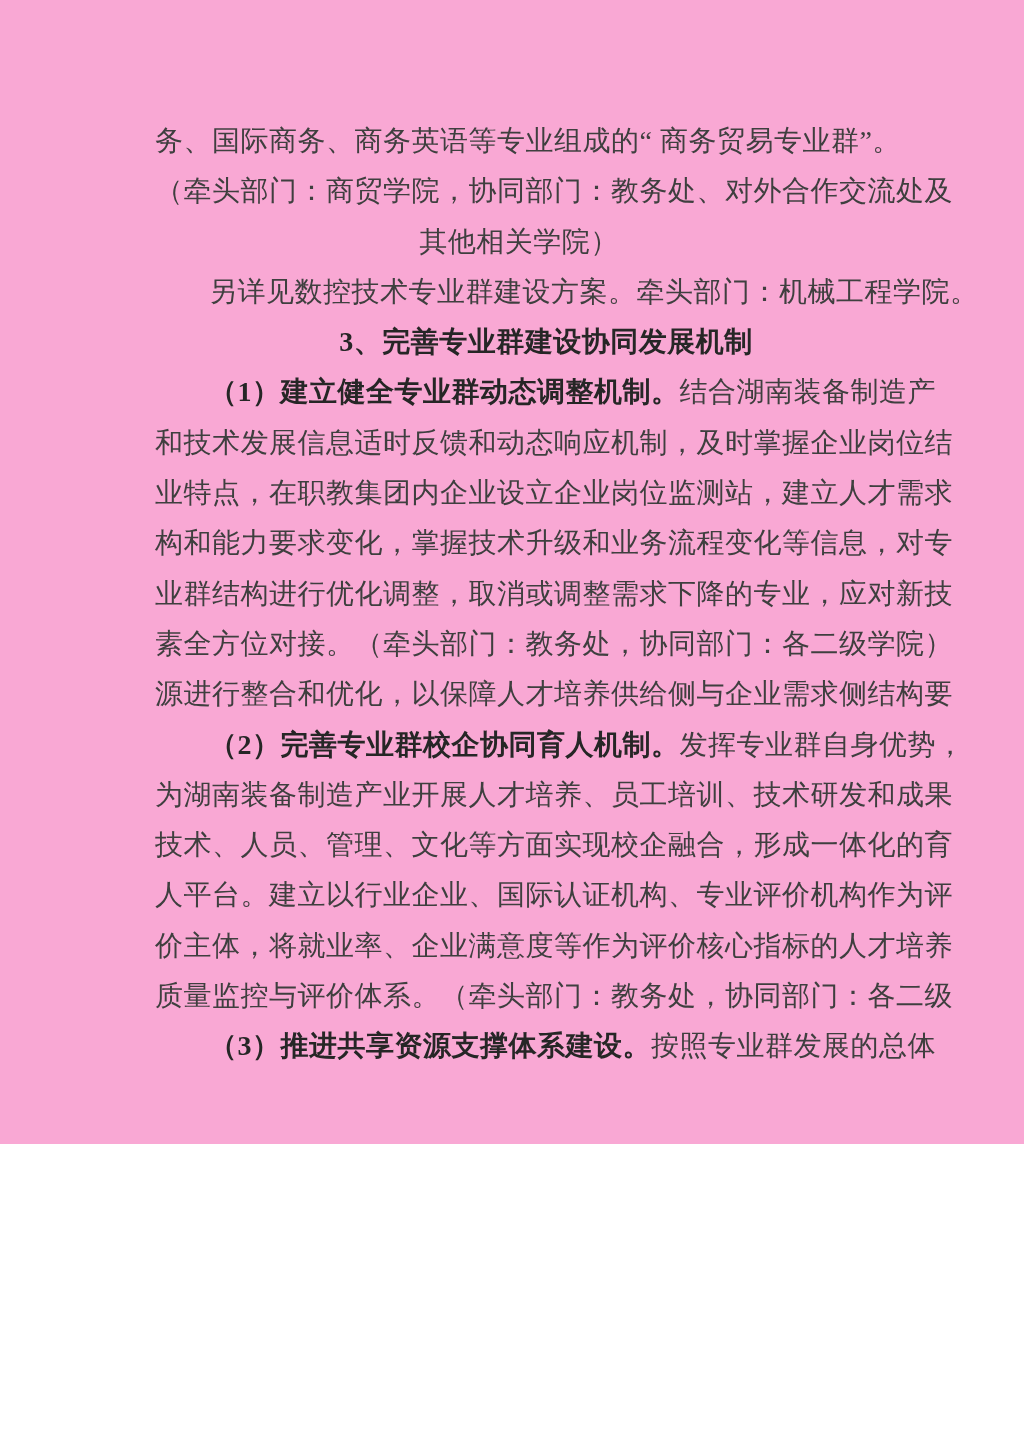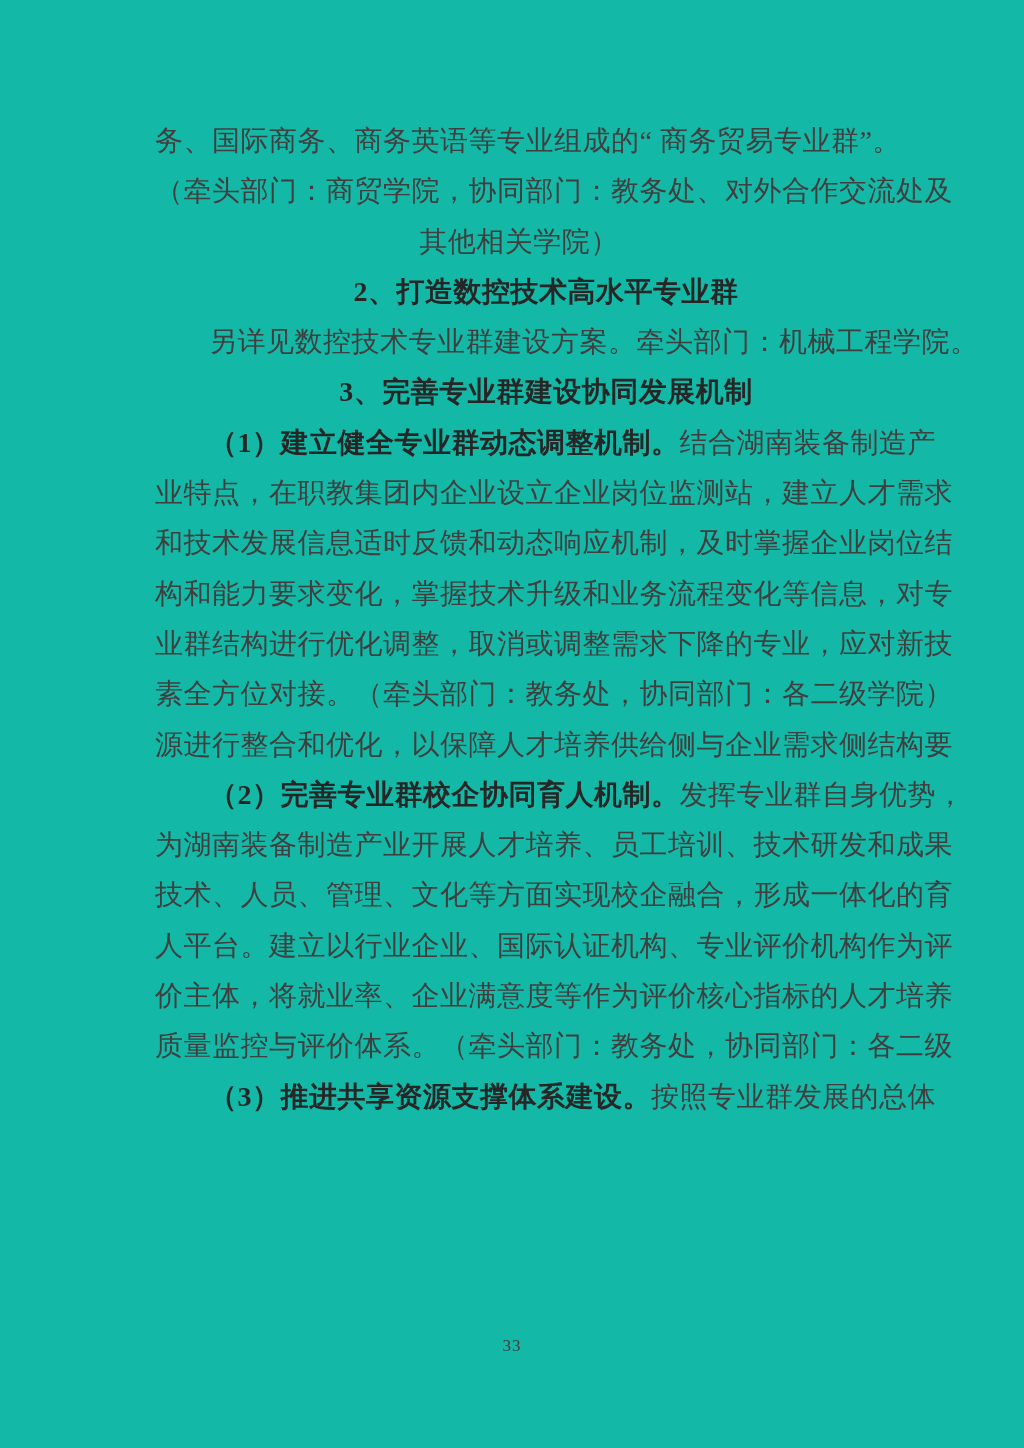--- a/index.html
+++ b/index.html
@@ -3,22 +3,22 @@
 <meta charset="utf-8">
 <style>
   html, body {
     margin: 0;
     padding: 0;
     background: #ffffff;
   }
   .page {
     position: relative;
     width: 1024px;
-    height: 1448px;
-    background: #14b8a6;
+    height: 1144px;
+    background: #f9a8d4;
     overflow: hidden;
     font-family: "Liberation Serif", "DejaVu Serif", serif;
   }
   .doc-body {
     position: absolute;
     left: 155px;
     top: 116px;
     width: 728px;
   }
   .line {
@@ -53,26 +53,25 @@
   }
 </style>
 </head>
 <body>
 
 <div class="page">
   <div class="doc-body">
       <div class="line justify"><span>务、国际商务、商务英语等专业组成的“ 商务贸易专业群”。</span></div>
       <div class="line justify"><span>（牵头部门：商贸学院，协同部门：教务处、对外合作交流处及</span></div>
       <div class="line"><span>其他相关学院）</span></div>
-      <div class="line indent"><b>2、打造数控技术高水平专业群</b></div>
       <div class="line indent justify"><span>另详见数控技术专业群建设方案。牵头部门：机械工程学院。</span></div>
       <div class="line indent"><b>3、完善专业群建设协同发展机制</b></div>
       <div class="line indent justify"><b>（1）建立健全专业群动态调整机制。</b><span>结合湖南装备制造产</span></div>
+      <div class="line justify"><span>和技术发展信息适时反馈和动态响应机制，及时掌握企业岗位结</span></div>
       <div class="line justify"><span>业特点，在职教集团内企业设立企业岗位监测站，建立人才需求</span></div>
-      <div class="line justify"><span>和技术发展信息适时反馈和动态响应机制，及时掌握企业岗位结</span></div>
       <div class="line justify"><span>构和能力要求变化，掌握技术升级和业务流程变化等信息，对专</span></div>
       <div class="line justify"><span>业群结构进行优化调整，取消或调整需求下降的专业，应对新技</span></div>
       <div class="line justify"><span>素全方位对接。（牵头部门：教务处，协同部门：各二级学院）</span></div>
       <div class="line justify"><span>源进行整合和优化，以保障人才培养供给侧与企业需求侧结构要</span></div>
       <div class="line indent justify"><b>（2）完善专业群校企协同育人机制。</b><span>发挥专业群自身优势，</span></div>
       <div class="line justify"><span>为湖南装备制造产业开展人才培养、员工培训、技术研发和成果</span></div>
       <div class="line justify"><span>技术、人员、管理、文化等方面实现校企融合，形成一体化的育</span></div>
       <div class="line justify"><span>人平台。建立以行业企业、国际认证机构、专业评价机构作为评</span></div>
       <div class="line justify"><span>价主体，将就业率、企业满意度等作为评价核心指标的人才培养</span></div>
       <div class="line justify"><span>质量监控与评价体系。（牵头部门：教务处，协同部门：各二级</span></div>

